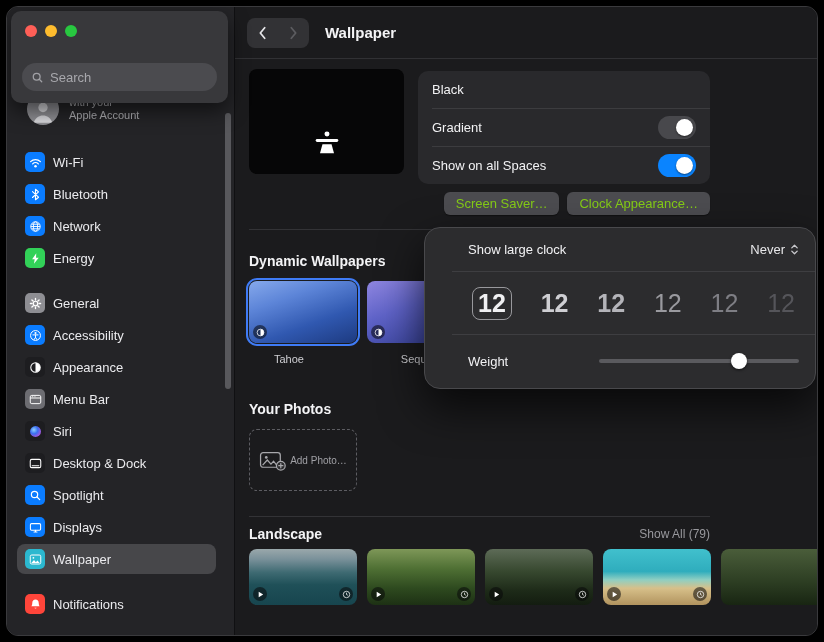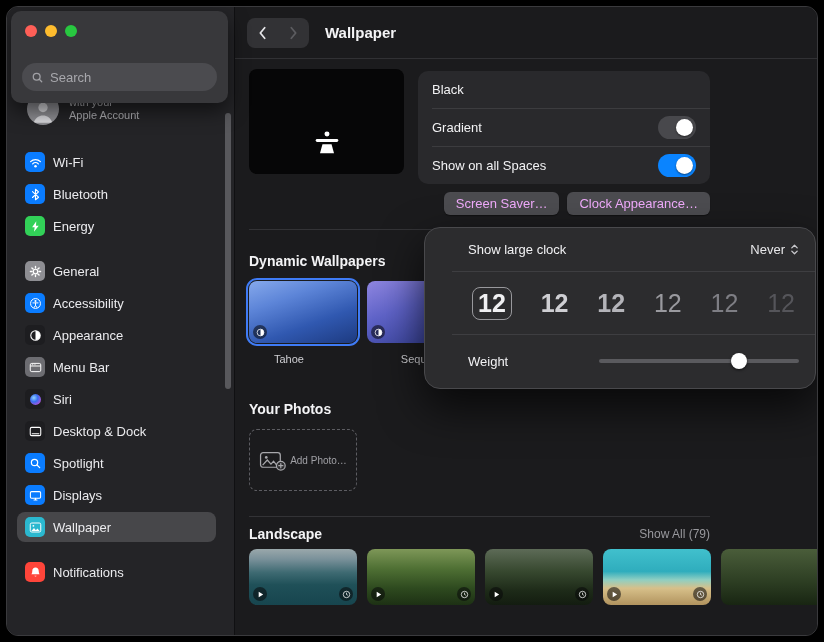--- a/index.html
+++ b/index.html
@@ -52,21 +52,21 @@
   .group { position:absolute; left:183px; top:12px; width:292px; background:#29292c; border-radius:10px; overflow:hidden; }
   .grow { height:37px; display:flex; align-items:center; justify-content:space-between; padding:0 14px; }
   .grow-label { font-size:13px; color:#f2f2f4; }
   .gsep { height:1px; background:#3c3c3f; margin-left:14px; }
 
   .toggle { width:38px; height:23px; border-radius:12px; position:relative; background:#48484c; }
   .knob { position:absolute; top:3px; right:3px; width:17px; height:17px; border-radius:50%; background:#fff;
           box-shadow:0 1px 2px rgba(0,0,0,.5); }
 
   .btnrow { position:absolute; top:133px; left:14px; width:461px; display:flex; justify-content:flex-end; gap:8px; }
-  .macbtn { background:#4c4c50; color:#f0abfc; border:none; border-radius:6px; font-size:13px; padding:4px 12px;
+  .macbtn { background:#4c4c50; color:#84cc16; border:none; border-radius:6px; font-size:13px; padding:4px 12px;
             font-family:"Liberation Sans",sans-serif; box-shadow:0 1px 1px rgba(0,0,0,.4); }
 
   .divider { position:absolute; left:14px; width:461px; height:1px; background:#333336; }
   .d1 { top:170px; } .d2 { top:457px; }
 
   .sec-title { position:absolute; left:14px; font-size:14px; font-weight:700; color:#f4f4f6; }
   .t-dynamic { top:194px; } .t-photos { top:342px; } .t-landscape { top:467px; }
   .showall { position:absolute; top:468px; left:14px; width:461px; text-align:right; font-size:12px; color:#98989d; }
 
   .thumb { position:absolute; width:108px; height:62px; border-radius:8px; overflow:hidden; }
@@ -167,20 +167,30 @@
 
       <div class="item">
         <span class="tile" style="background-color: rgb(10, 124, 255);">
           <svg viewBox="0 0 20 20">
               <path d="M6 6.2l8 7.4L10 17V3l4 3.6-8 7.4" stroke="#fff" stroke-width="1.5" fill="none" stroke-linejoin="round" stroke-linecap="round"></path>
             </svg>
         </span>
         <span class="item-label">Bluetooth</span>
       </div>
 
+      <div class="item">
+        <span class="tile" style="background-color: rgb(10, 124, 255);">
+          <svg viewBox="0 0 20 20" fill="none" stroke="#fff" stroke-width="1.2">
+              <circle cx="10" cy="10" r="6.3"></circle>
+              <ellipse cx="10" cy="10" rx="2.8" ry="6.3"></ellipse>
+              <path d="M3.7 10h12.6M4.6 7h10.8M4.6 13h10.8"></path>
+            </svg>
+        </span>
+        <span class="item-label">Network</span>
+      </div>
 
       <div class="item">
         <span class="tile" style="background-color: rgb(50, 209, 88);">
           <svg viewBox="0 0 20 20">
               <path d="M11 3L5.5 11h3.4L8 17l6.3-8h-3.6z" fill="#fff"></path>
             </svg>
         </span>
         <span class="item-label">Energy</span>
       </div>
 

